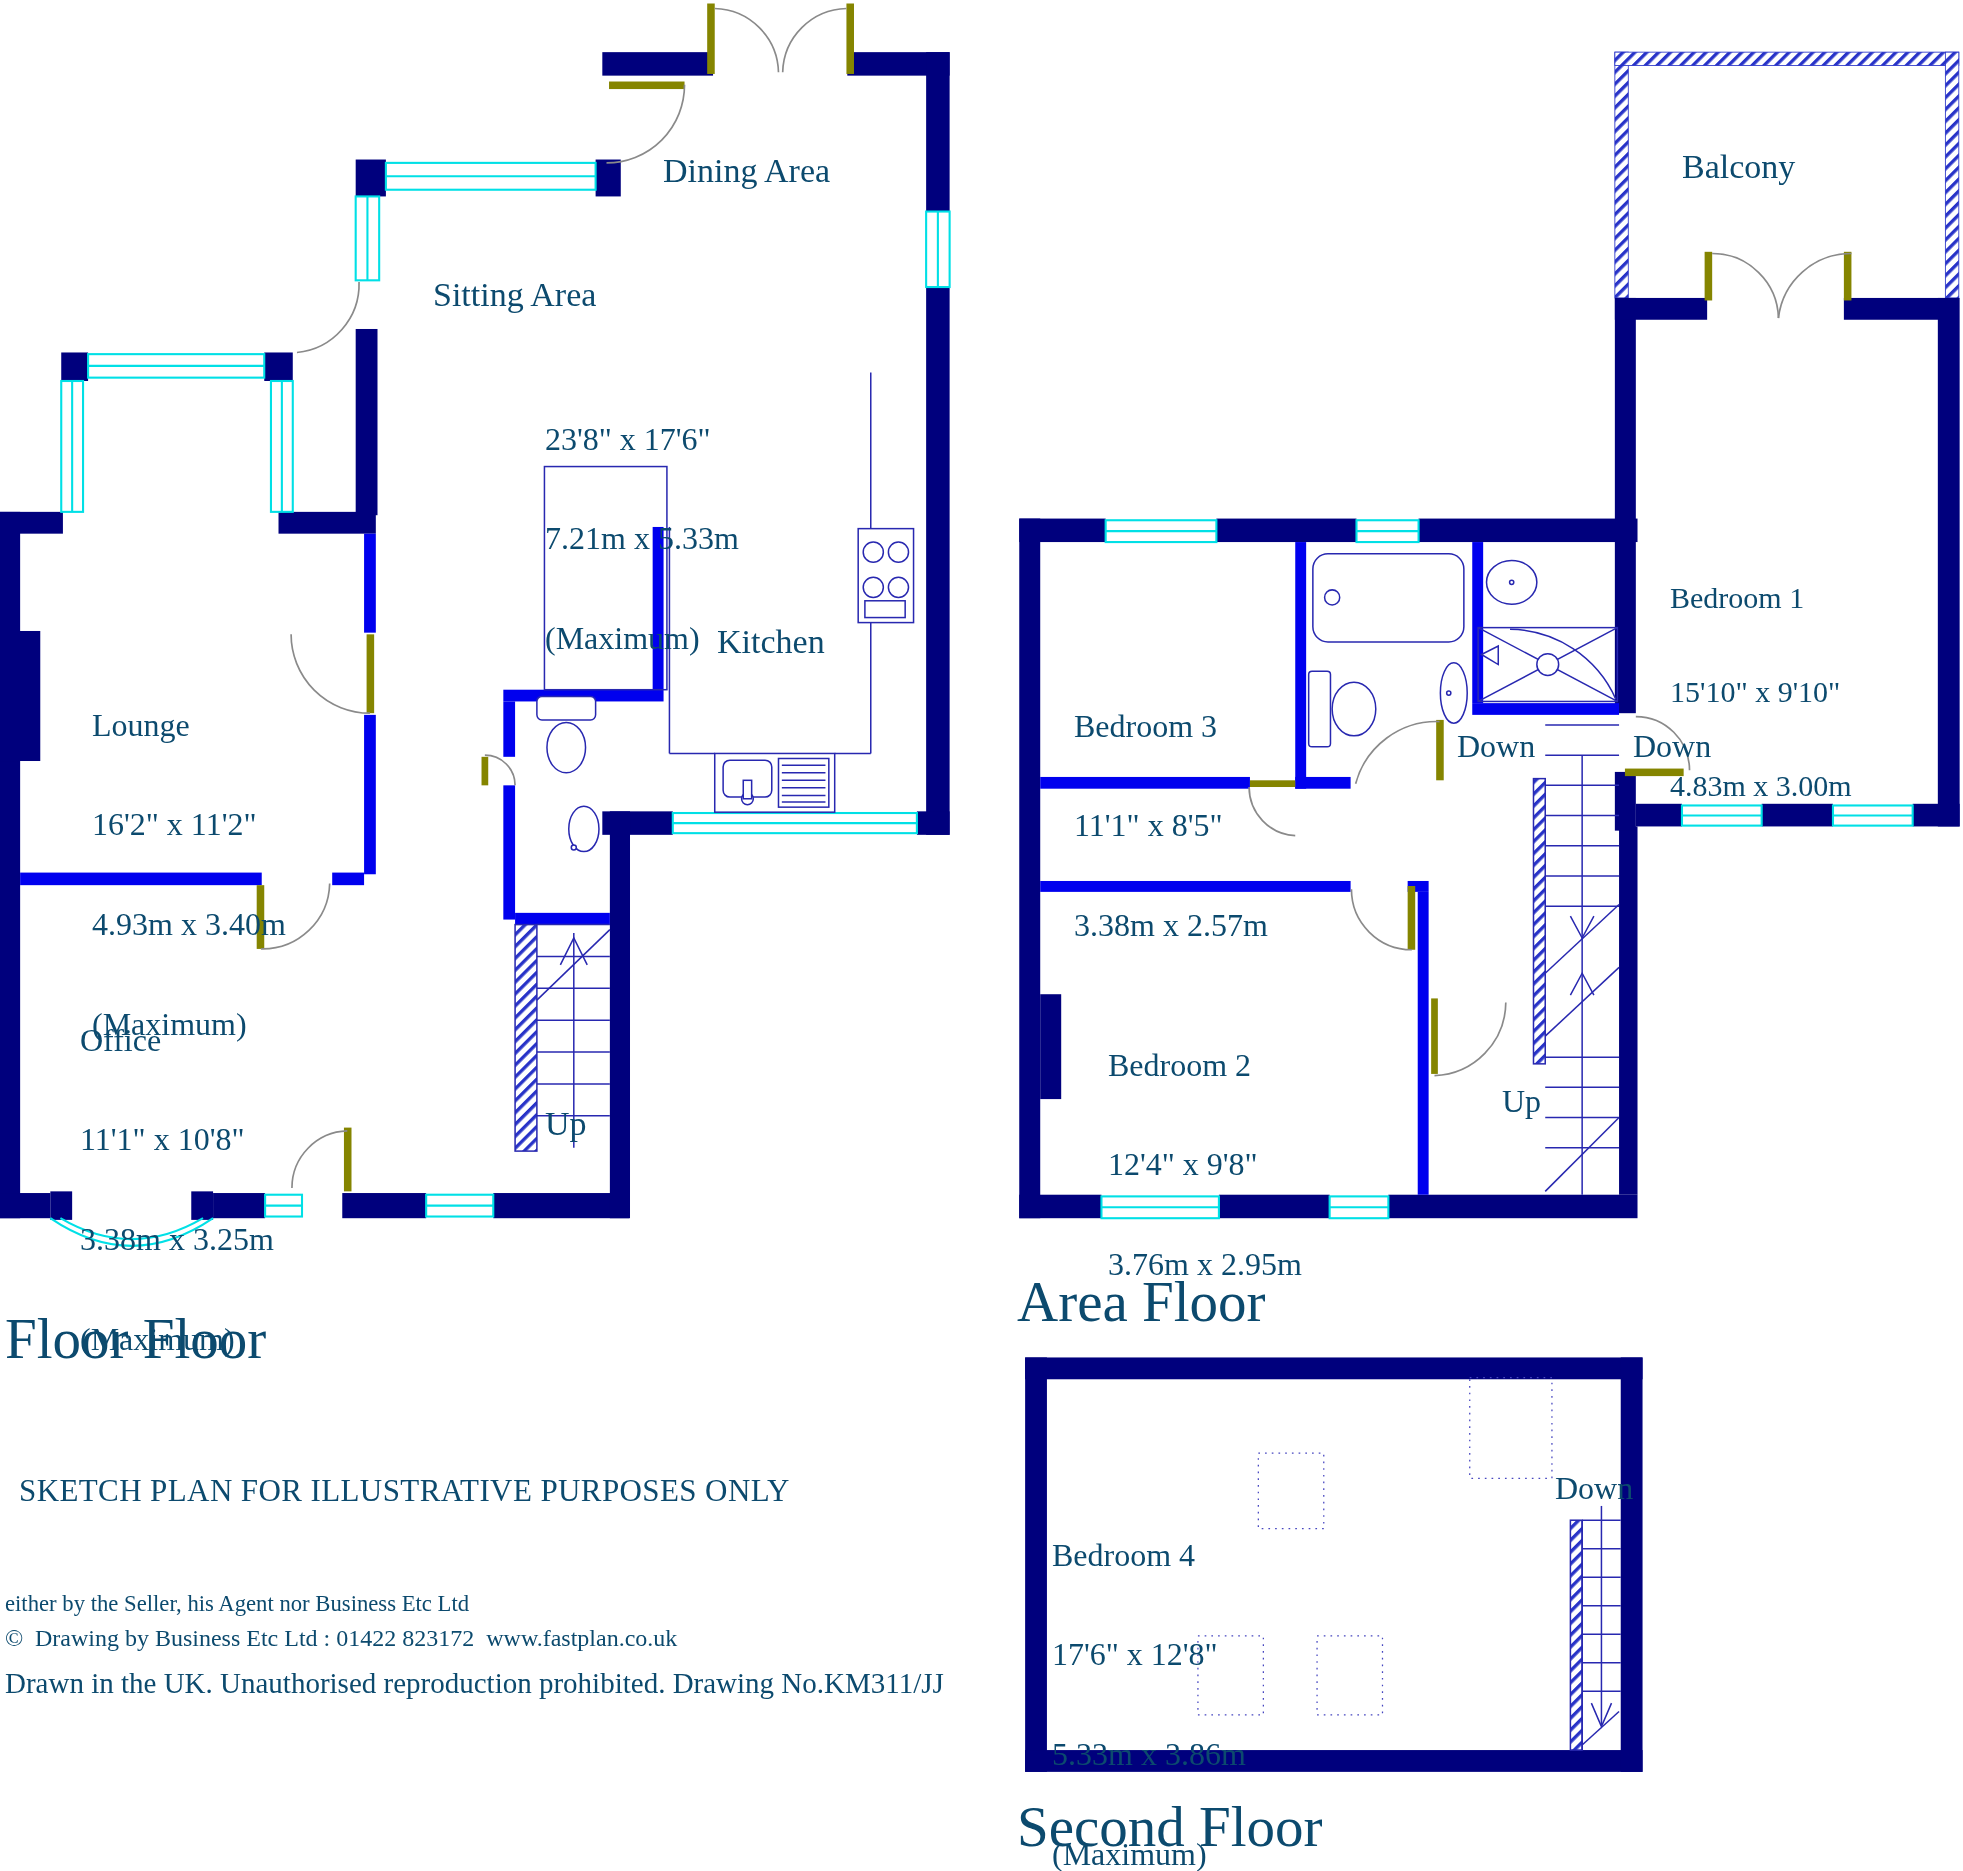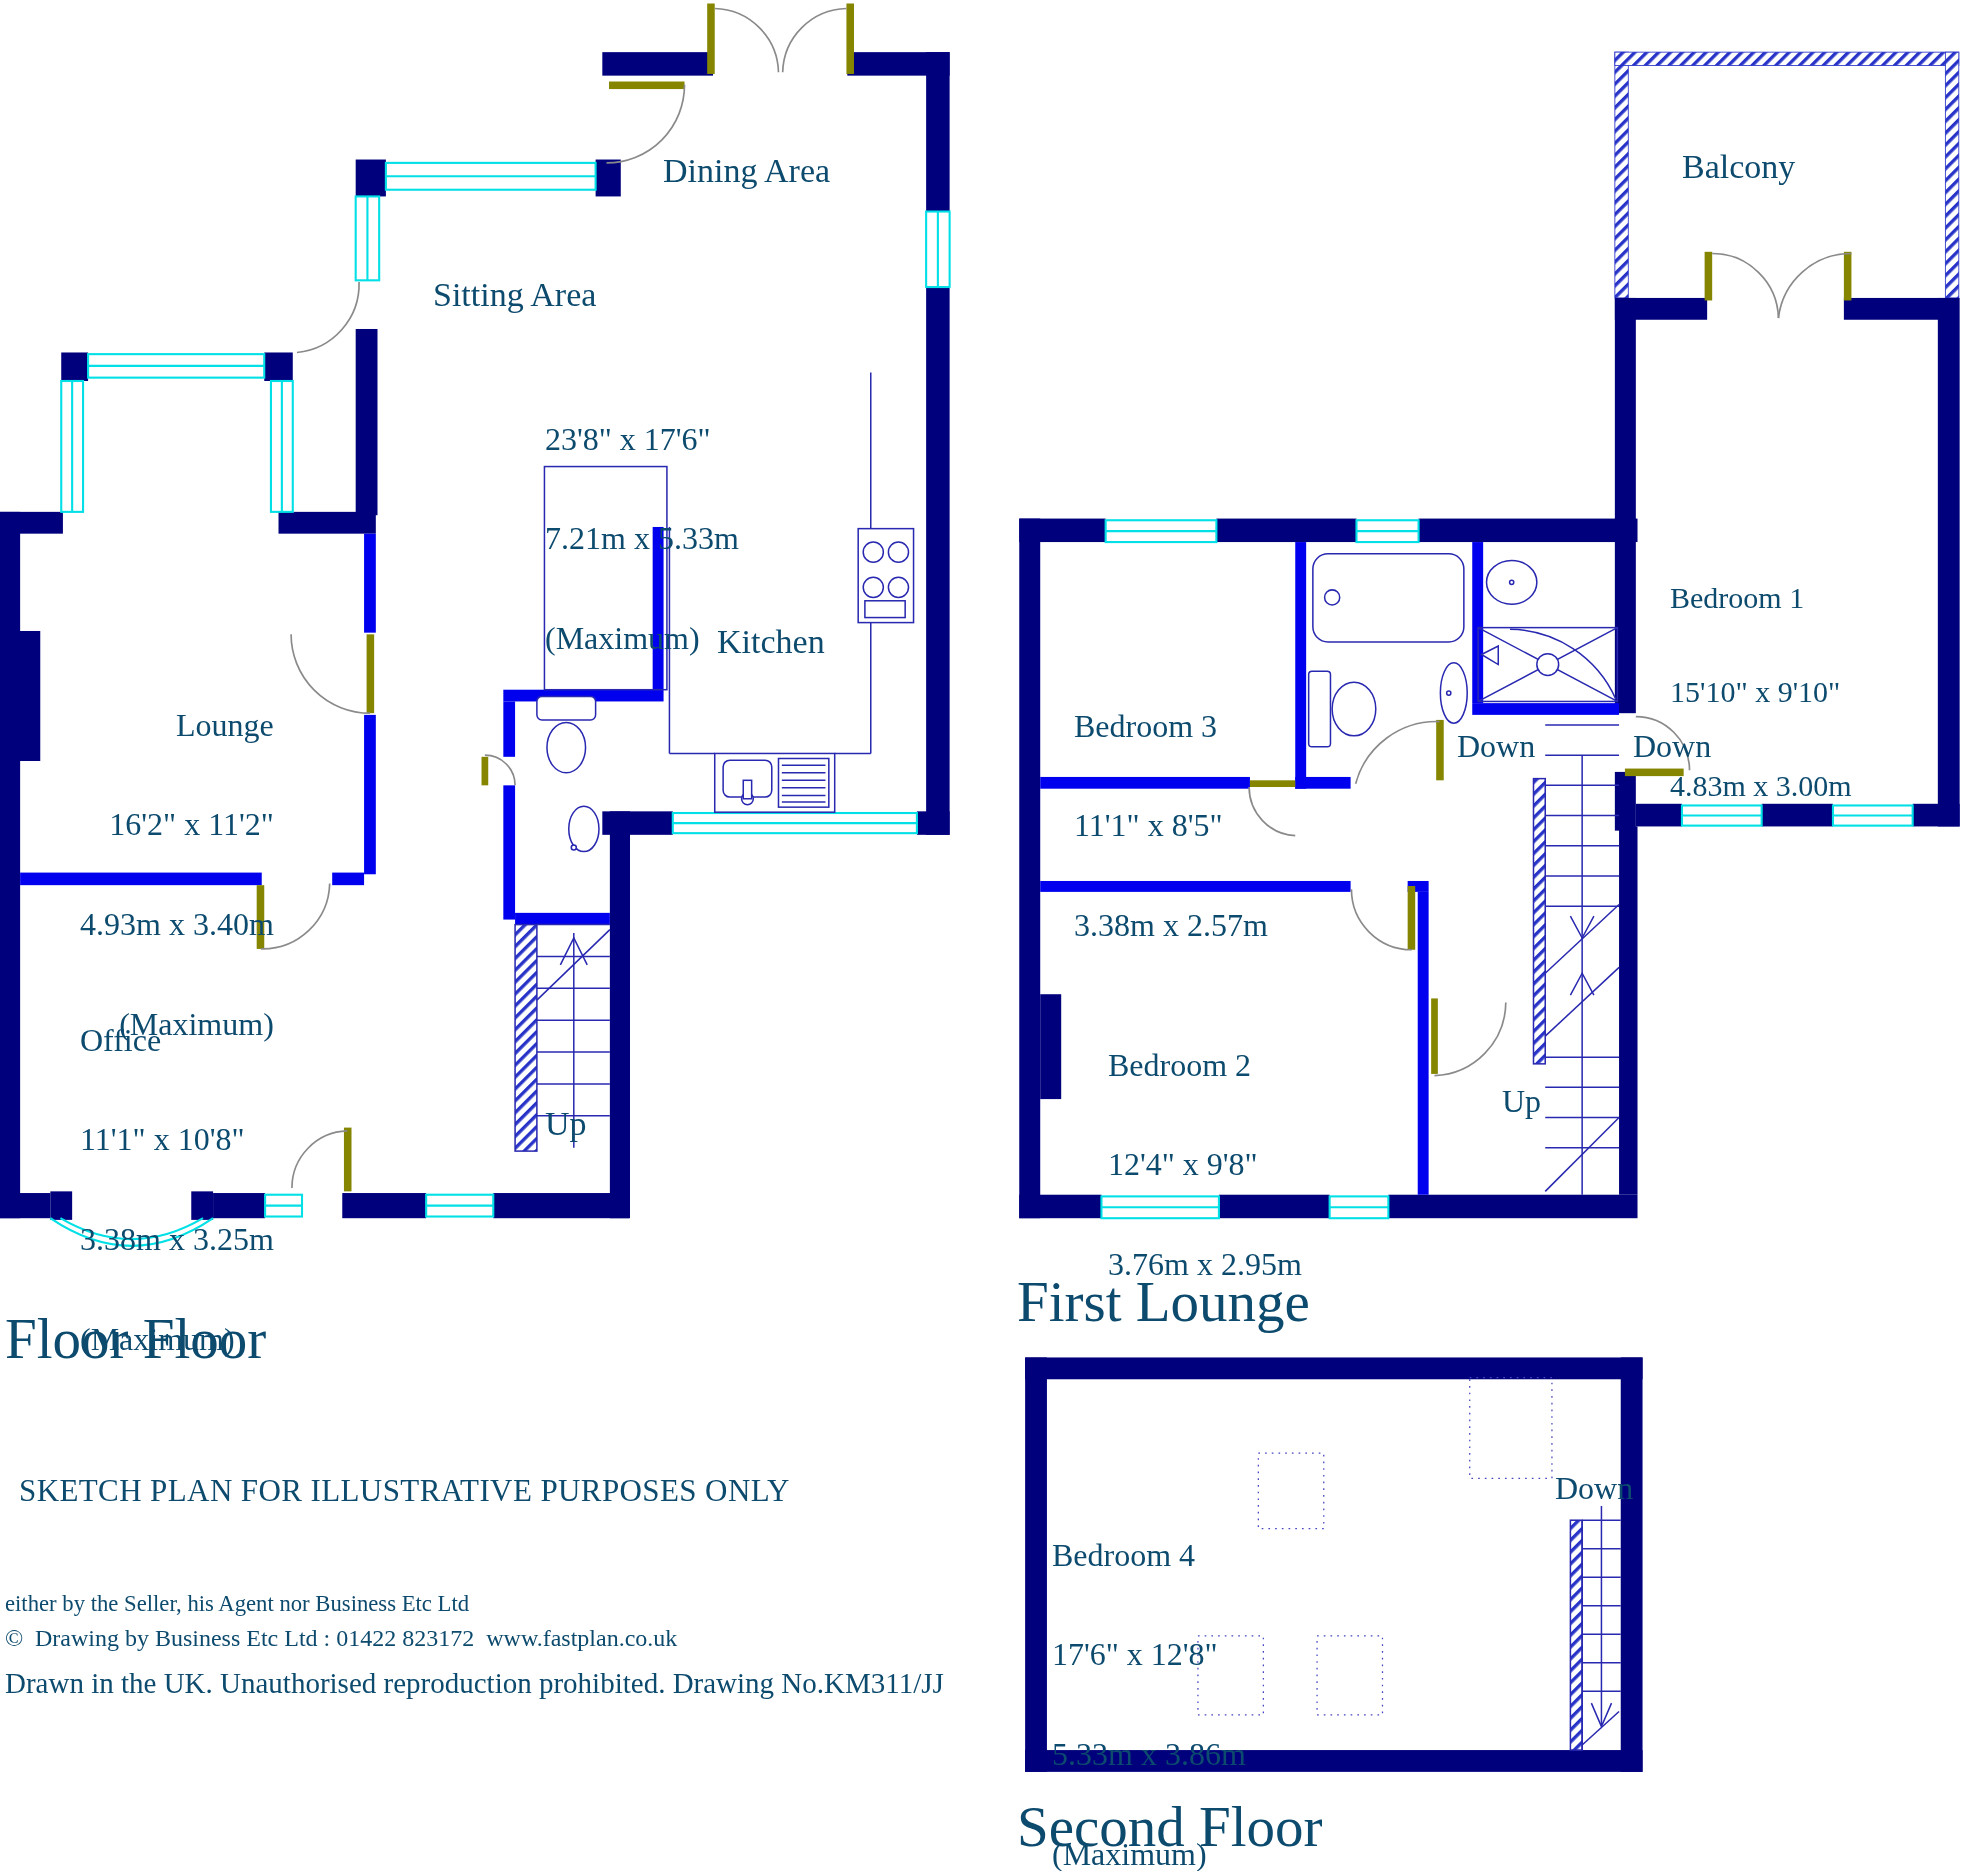--- a/index.html
+++ b/index.html
@@ -324,21 +324,21 @@
 </svg>
 
 <div class="label room-big" style="left:663px;top:153px;">Dining Area</div>
 <div class="label room-big" style="left:399px;top:277px;margin-left:34px;">Sitting Area</div>
 <div class="label room" style="left:545px;top:356px;">
   <div>23'8" x 17'6"</div>
   <div>7.21m x 5.33m</div>
   <div>(Maximum)</div>
 </div>
 <div class="label room-big" style="left:717px;top:624px;">Kitchen</div>
-<div class="label room" style="left:80px;top:642px;text-align:right;">
+<div class="label room" style="left:92px;top:642px;">
   <div>Lounge</div>
   <div>16'2" x 11'2"</div>
   <div>4.93m x 3.40m</div>
   <div>(Maximum)</div>
 </div>
 <div class="label room" style="left:80px;top:957px;">
   <div>Office</div>
   <div>11'1" x 10'8"</div>
   <div>3.38m x 3.25m</div>
   <div>(Maximum)</div>
@@ -358,21 +358,21 @@
   <div>3.38m x 2.57m</div>
 </div>
 <div class="label room" style="left:1108px;top:982px;">
   <div>Bedroom 2</div>
   <div>12'4" x 9'8"</div>
   <div>3.76m x 2.95m</div>
 </div>
 <div class="label stair-label" style="left:1457px;top:730px;">Down</div>
 <div class="label stair-label" style="left:1633px;top:730px;">Down</div>
 <div class="label stair-label" style="left:1502px;top:1085px;">Up</div>
-<div class="label floor-title" style="left:1017px;top:1272px;">First Lounge</div>
+<div class="label floor-title" style="left:1017px;top:1272px;">Area Floor</div>
 
 <div class="label room" style="left:1052px;top:1472px;">
   <div>Bedroom 4</div>
   <div>17'6" x 12'8"</div>
   <div>5.33m x 3.86m</div>
   <div>(Maximum)</div>
 </div>
 <div class="label stair-label" style="left:1555px;top:1472px;">Down</div>
 <div class="label floor-title" style="left:1017px;top:1797px;">Second Floor</div>
 

